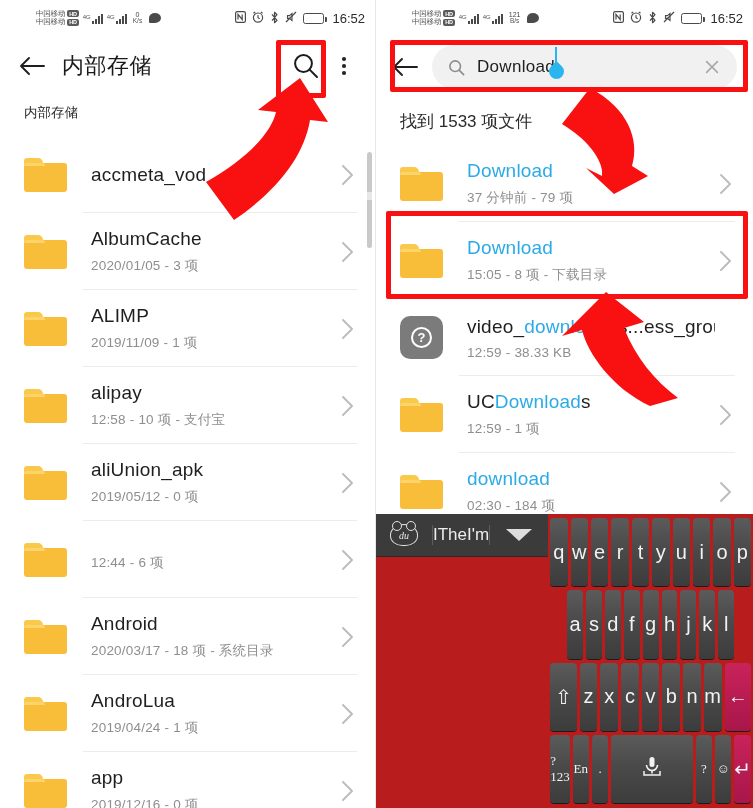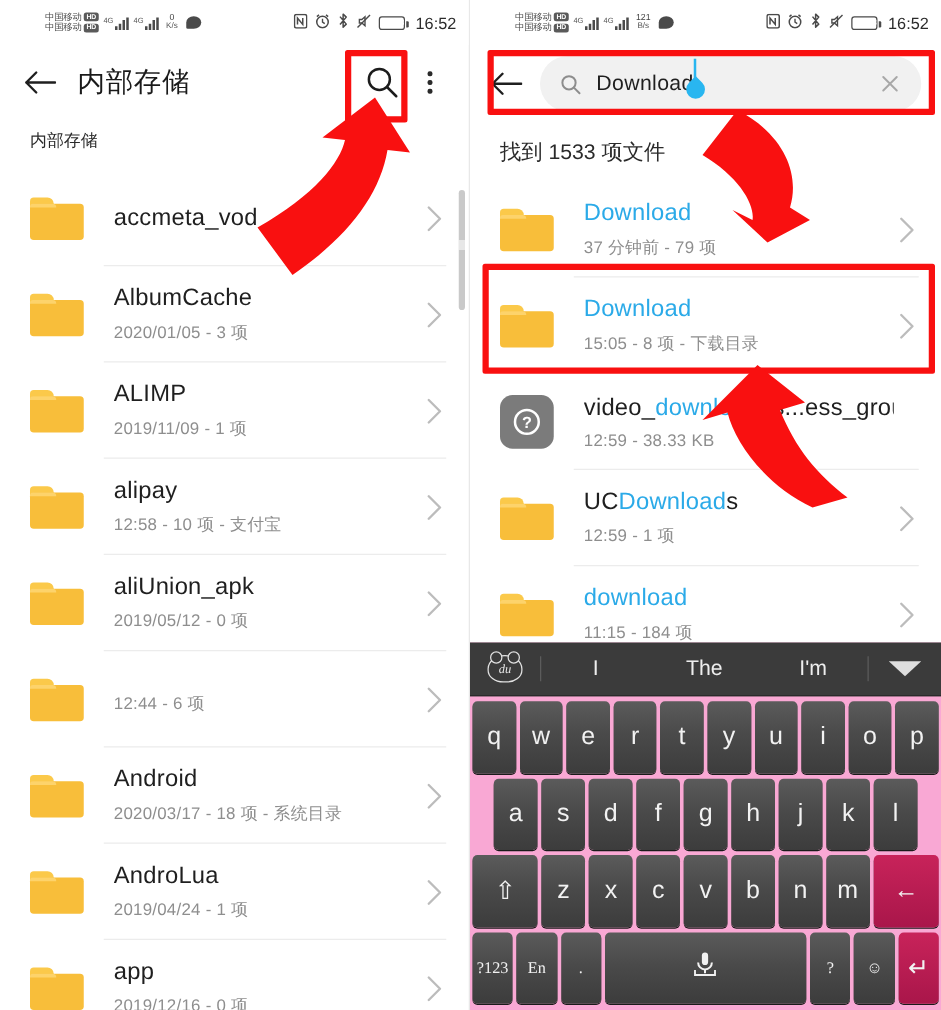--- a/index.html
+++ b/index.html
@@ -126,21 +126,21 @@
     position: absolute; top: 17px; left: -6.5px; width: 15px; height: 15px;
     background: #29B6F0; border-radius: 0 50% 50% 50%; transform: rotate(45deg);
   }
   .sf-clear { flex: none; color: #a8a8a8; display:flex; }
 
   .result-count { font-size: 17px; color: #2a2a2a; padding: 12px 0 12px 24px; }
 
   
   .keyboard {
     position: absolute; left: 0; right: 0; bottom: 0; height: 294px;
-    background: #f9a8d4; display: flex; flex-direction: column;
+    background: #b91c1c; display: flex; flex-direction: row;
   }
   .kb-suggest {
     height: 43px; background: #3b3b3b; display: flex; align-items: center;
     border-bottom: 1px solid #2a2a2a;
   }
   .kb-logo { width: 56px; display:flex; align-items:center; justify-content:center; }
   .bear {
     width: 28px; height: 22px; border: 1.6px solid #e2e2e2; border-radius: 50% 50% 45% 45%;
     display:flex; align-items:center; justify-content:center; position: relative;
     color: #e8e8e8; font-size: 10px; font-style: italic; font-family: "Liberation Serif", serif;
@@ -583,21 +583,21 @@
           </span>
         </div>
         <div class="file-row">
           <div class="folder">
             <span class="tab"></span>
             <span class="body"></span>
             <span class="lip"></span>
           </div>
           <div class="fl-text">
             <div class="fl-name link">download</div>
-            <div class="fl-sub">11:15 - 184 项</div>
+            <div class="fl-sub">02:30 - 184 项</div>
           </div>
           <span class="chev">
             <svg width="13" height="22" viewBox="0 0 13 22">
               <path d="M2 2 11 11 2 20" fill="none" stroke="#bcbcbc" stroke-width="1.9" stroke-linecap="round" stroke-linejoin="round"></path>
             </svg>
           </span>
         </div>
       </div>
 
     <div class="keyboard">

